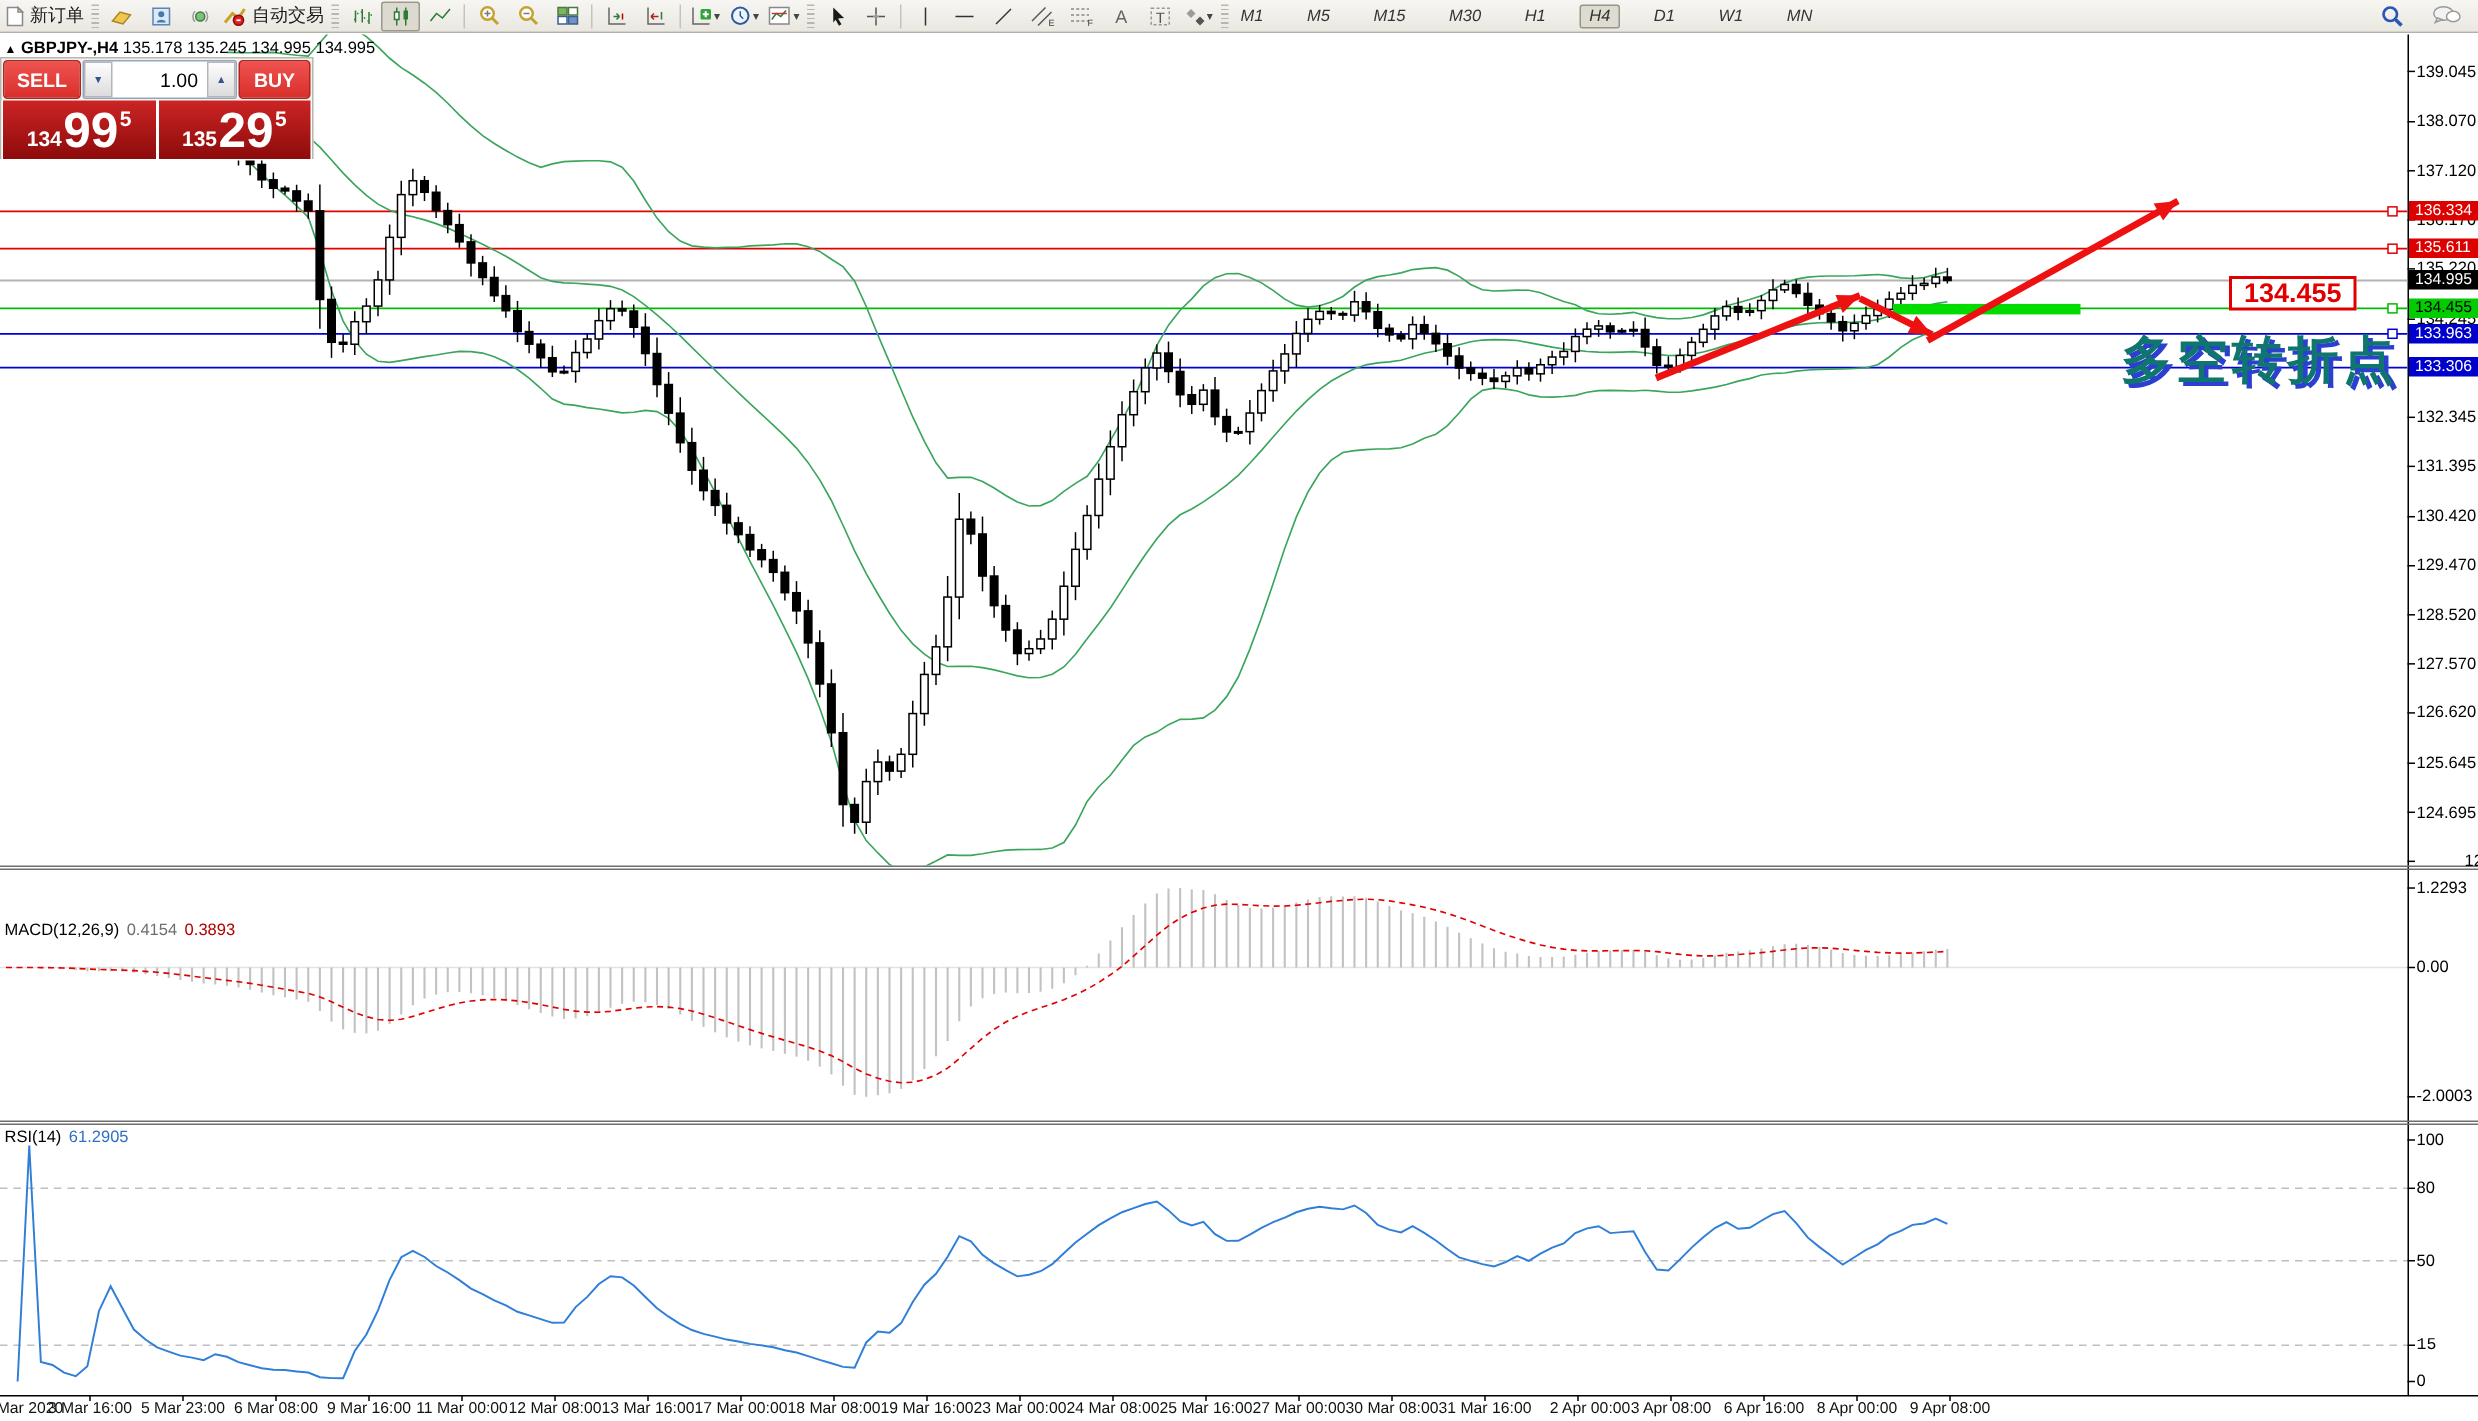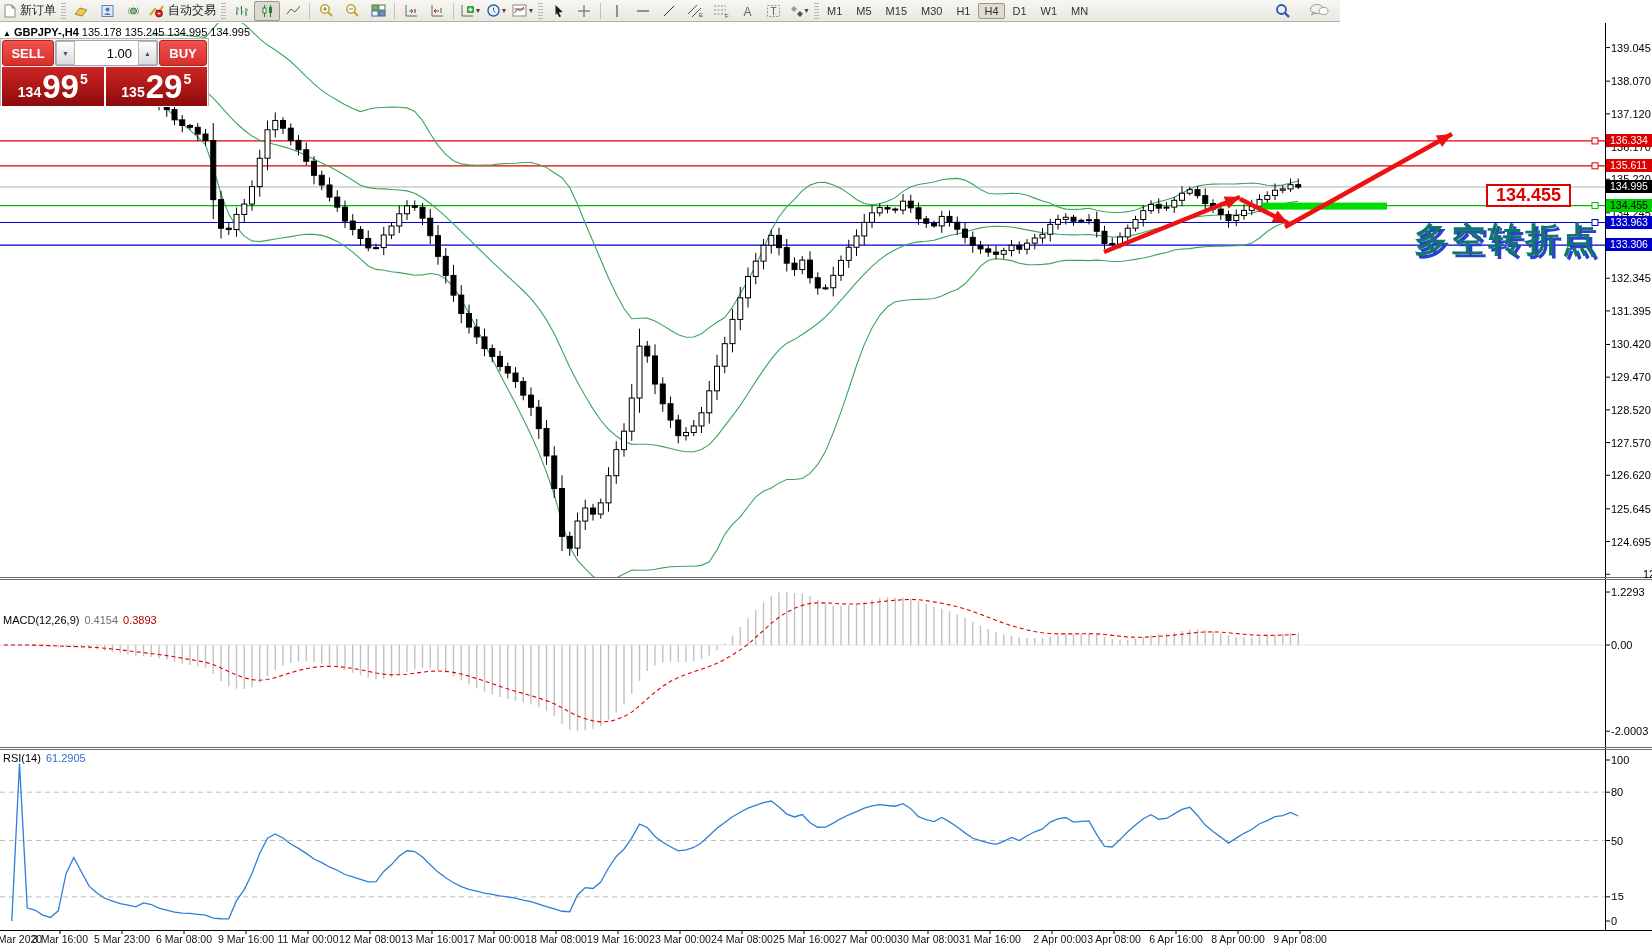--- a/index.html
+++ b/index.html
@@ -1,19 +1,19 @@
 <!DOCTYPE html>
 <html><head>
 <meta charset="utf-8">
 <style>
   html,body{margin:0;padding:0;background:#fff;width:1652px;height:947px;overflow:hidden;
     font-family:"Liberation Sans","DejaVu Sans",sans-serif;}
   .abs{position:absolute;}
   
-  #toolbar{left:0;top:0;width:1340px;height:21px;background:linear-gradient(#f7f6f2,#e9e7e0);
+  #toolbar{left:0;top:0;width:1652px;height:21px;background:linear-gradient(#f7f6f2,#e9e7e0);
     border-bottom:1px solid #b3b1a8;display:flex;align-items:center;font-size:12px;color:#1a1a1a;}
   .tbtn{display:inline-flex;align-items:center;justify-content:center;height:18px;min-width:20px;
     padding:0 2px;border:1px solid transparent;border-radius:2px;}
   .tbtn.active{background:#dcdacf;border-color:#9b998f;}
   .tbtn svg{display:block}
   .tsep{width:1px;height:16px;background:#c6c4ba;margin:0 3px;}
   .thandle{width:5px;height:16px;margin:0 2px;background:
     repeating-linear-gradient(#b9b7ad 0 1px,transparent 1px 3px);}
   .tlabel{margin-left:3px;white-space:nowrap;}
   .caret{font-size:8px;color:#444;margin-left:1px;}
@@ -838,21 +838,21 @@
       </svg>
   </div>
   <div class="tbtn">
     <svg width="14" height="14">
         <path d="M4 2l3 3-3 3-3-3z" fill="#9b9b9b"></path>
         <path d="M10 7l3 3-3 3-3-3z" fill="#555"></path>
       </svg>
     <span class="caret">▾</span>
   </div>
   <span class="thandle"></span>
-  <span id="tf-list" style="display:flex;align-items:flex-start;gap:2px;">
+  <span id="tf-list" style="display:flex;align-items:flex-start;gap:17px;font-style:italic;">
       <span class="tf">M1</span>
       <span class="tf">M5</span>
       <span class="tf">M15</span>
       <span class="tf">M30</span>
       <span class="tf">H1</span>
       <span class="tf active">H4</span>
       <span class="tf">D1</span>
       <span class="tf">W1</span>
       <span class="tf">MN</span>
     </span>

